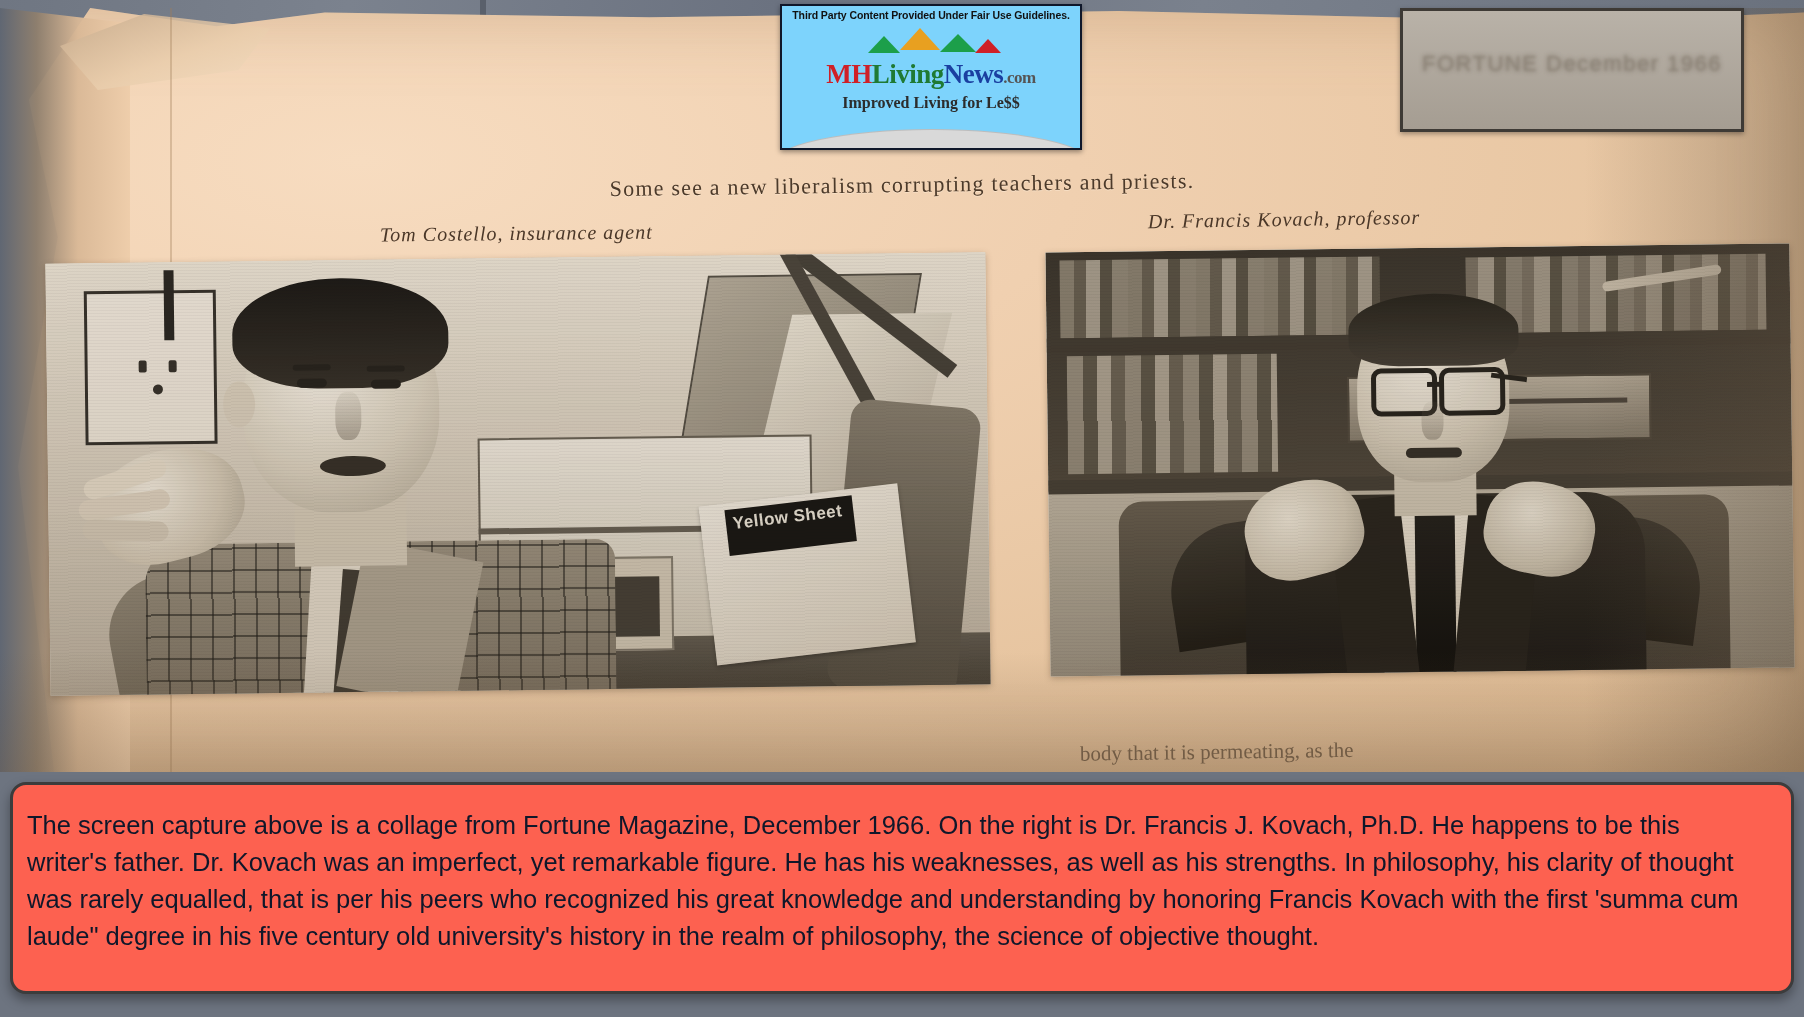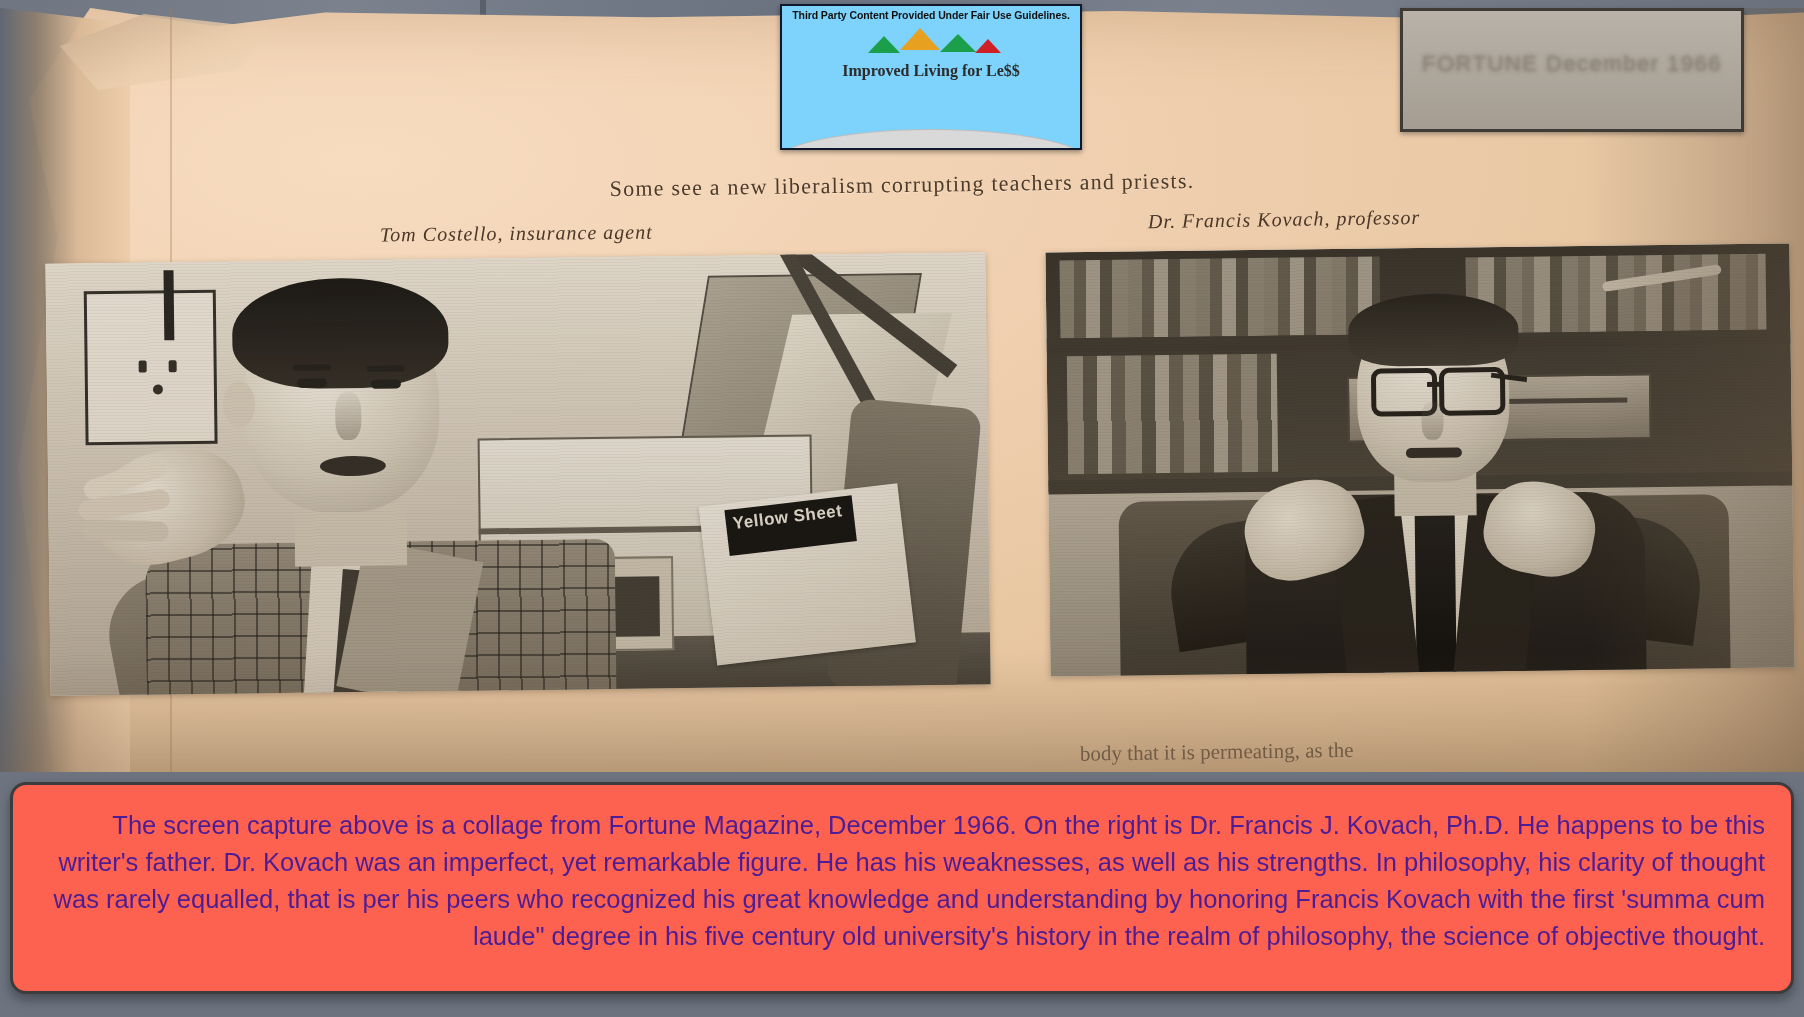--- a/index.html
+++ b/index.html
@@ -393,25 +393,25 @@
     width: 1784px;
     height: 212px;
     background: #fd6150;
     border: 3px solid #3c3c3c;
     border-radius: 16px;
     box-shadow: 0 6px 12px rgba(0,0,0,.35);
     box-sizing: border-box;
   }
   .caption-text {
     padding: 22px 26px 0 14px;
-    text-align: right;
+    text-align: left;
     font-family: "Liberation Sans", sans-serif;
     font-size: 25.5px;
     line-height: 37px;
-    color: #4c1d95;
+    color: #0f172a;
     font-weight: 500;
   }
 </style>
 </head>
 <body>
 
 <div id="page">
 
   <div class="scan-region">
     <div class="scan-bg"></div>
@@ -508,20 +508,23 @@
     <div class="paper-shade-bottom"></div>
 
     <div class="wm-card">
       <span class="wm-fairuse">Third Party Content Provided Under Fair Use Guidelines.</span>
       <div class="wm-logo-row">
         <span class="roof r1"></span>
         <span class="roof r2"></span>
         <span class="roof r3"></span>
         <span class="roof r4"></span>
       </div>
+      <div class="wm-brand">
+        <span class="mh">MH</span><span class="liv">Living</span><span class="news">News</span><span class="dot">.com</span>
+      </div>
       <div class="wm-tag">Improved Living for Le$$</div>
       <div class="wm-swoosh"></div>
     </div>
 
     <div class="src-box">
       <div class="src-text">FORTUNE December 1966</div>
     </div>
   </div>
 
   <div class="caption-shell">

